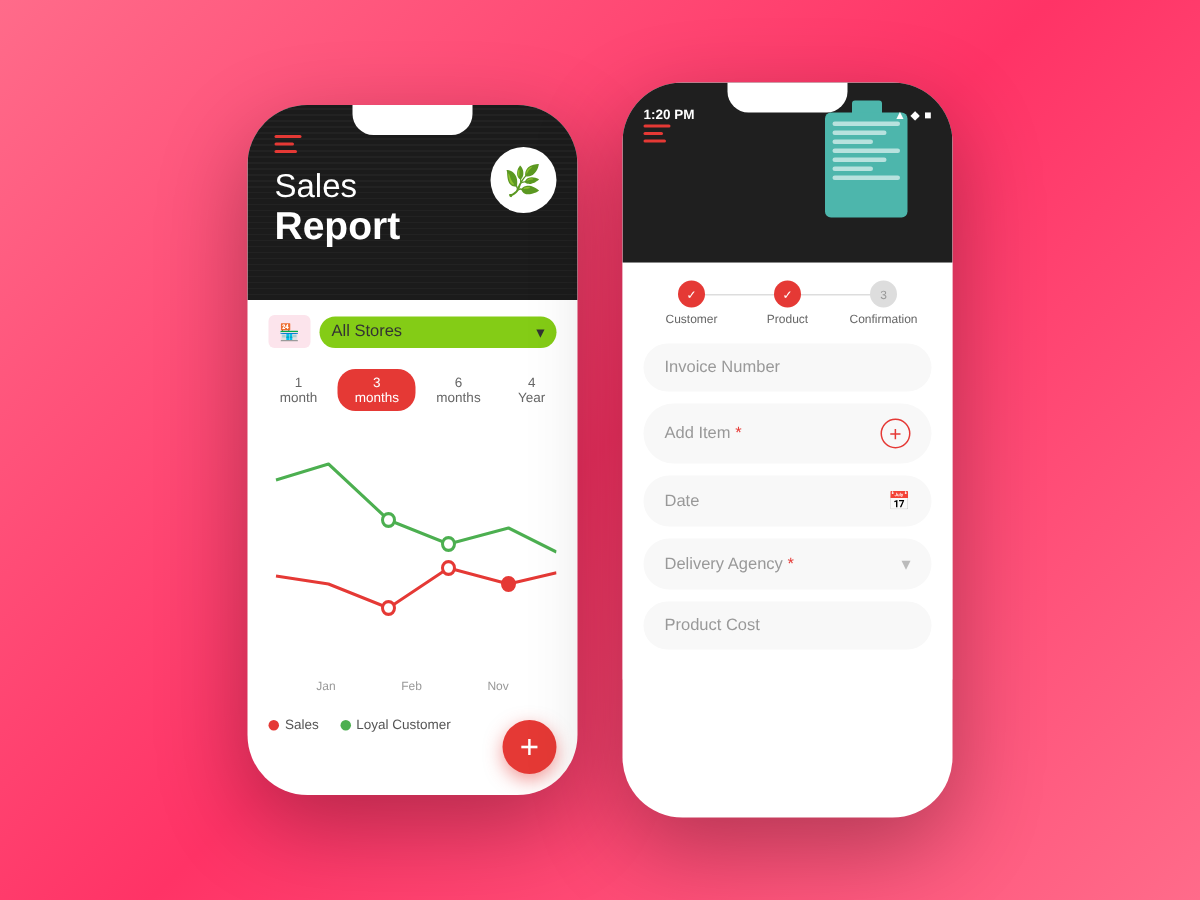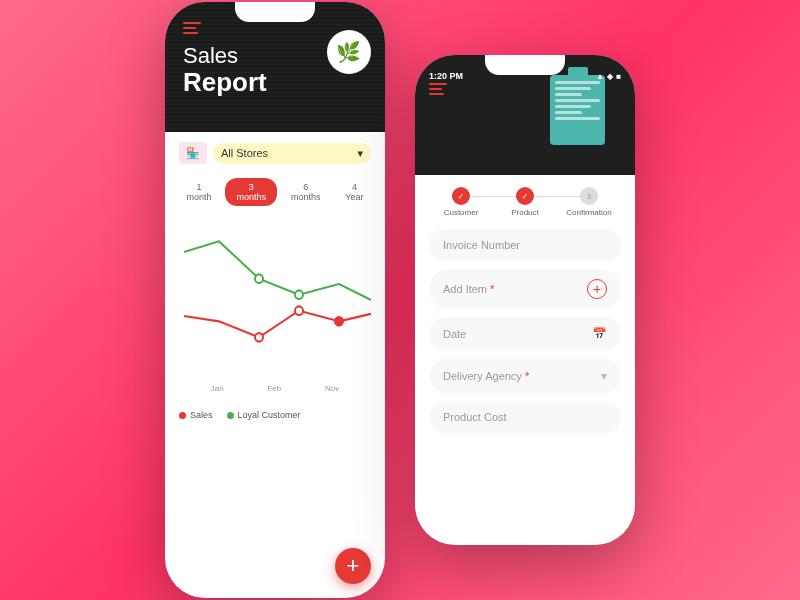--- a/index.html
+++ b/index.html
@@ -25,21 +25,21 @@
     .phone {
       background: #fff;
       border-radius: 40px;
       box-shadow: 0 20px 60px rgba(0,0,0,0.3);
       overflow: hidden;
       position: relative;
     }
 
     .phone-left {
       width: 220px;
-      height: 596px;
+      height: 460px;
     }
 
     .phone-right {
       width: 220px;
       height: 490px;
     }
 
     
     .notch {
       position: absolute;
@@ -143,21 +143,21 @@
       font-size: 11px;
     }
 
     .store-select {
       flex: 1;
       font-size: 11px;
       color: #333;
       display: flex;
       align-items: center;
       justify-content: space-between;
-      background: #fef9c3;
+      background: #84cc16;
       border-radius: 12px;
       padding: 4px 8px;
     }
 
     
     .period-row {
       display: flex;
       justify-content: center;
       gap: 2px;
       padding: 4px 10px 8px;

